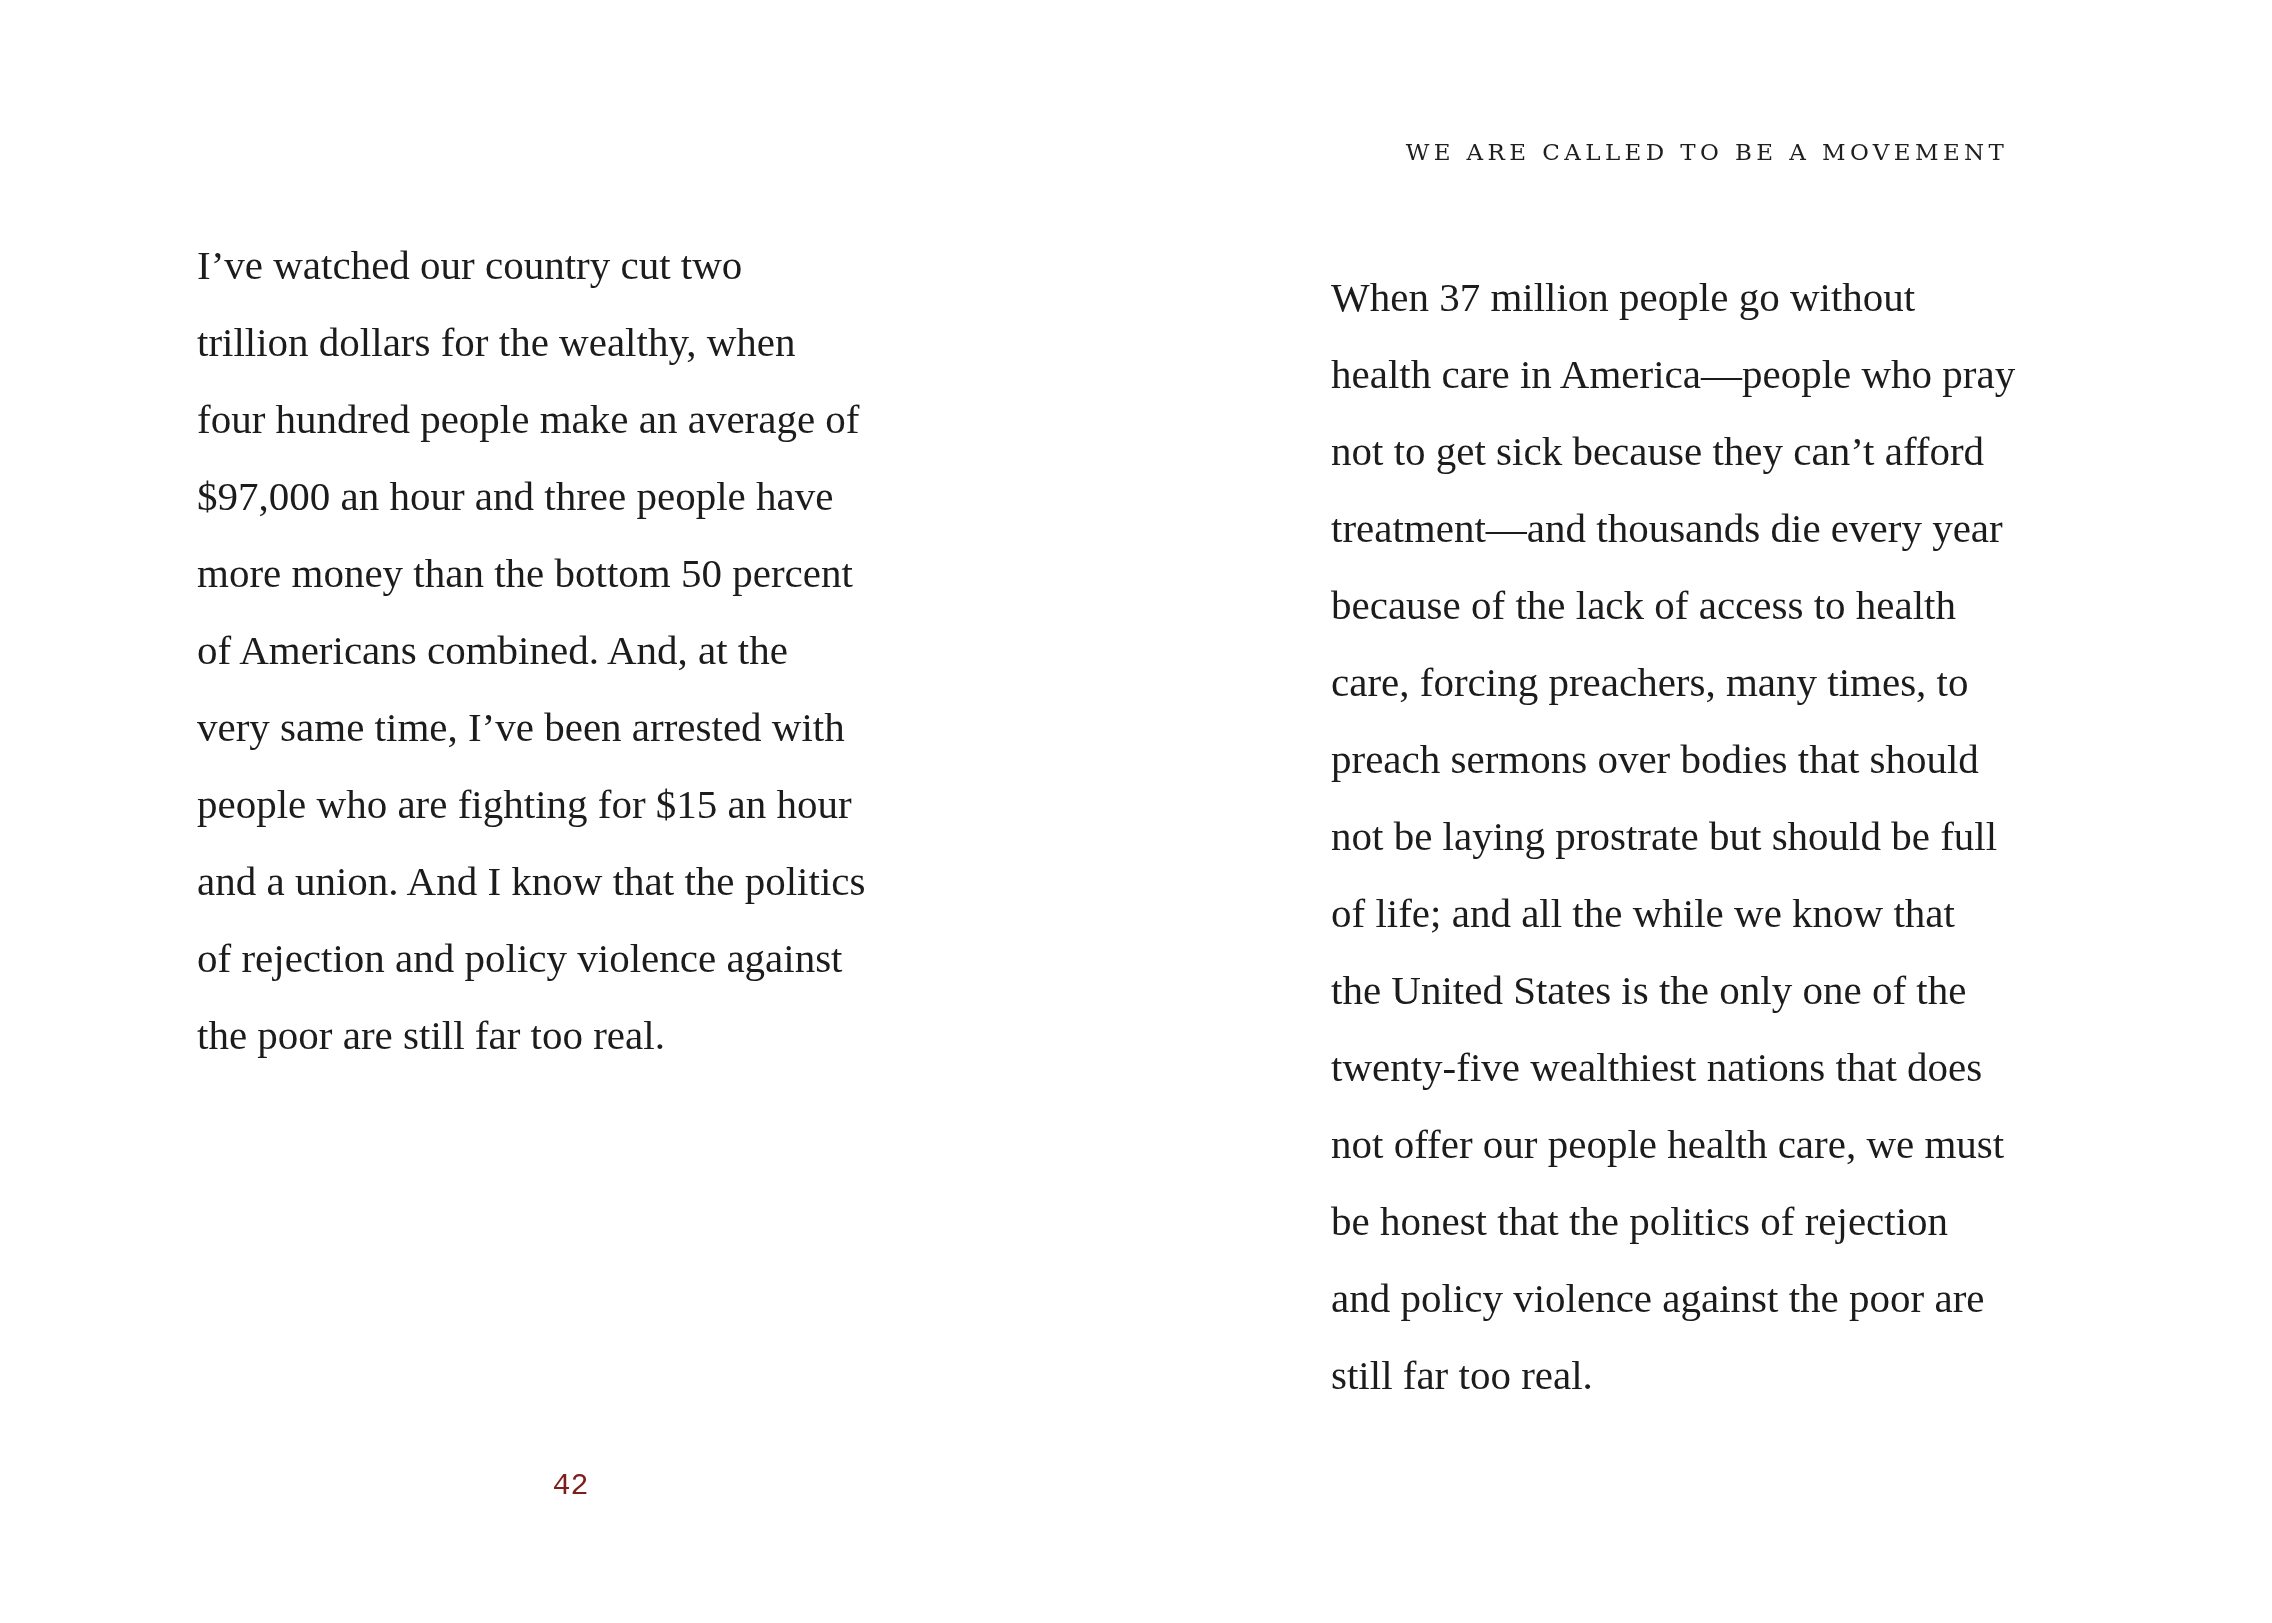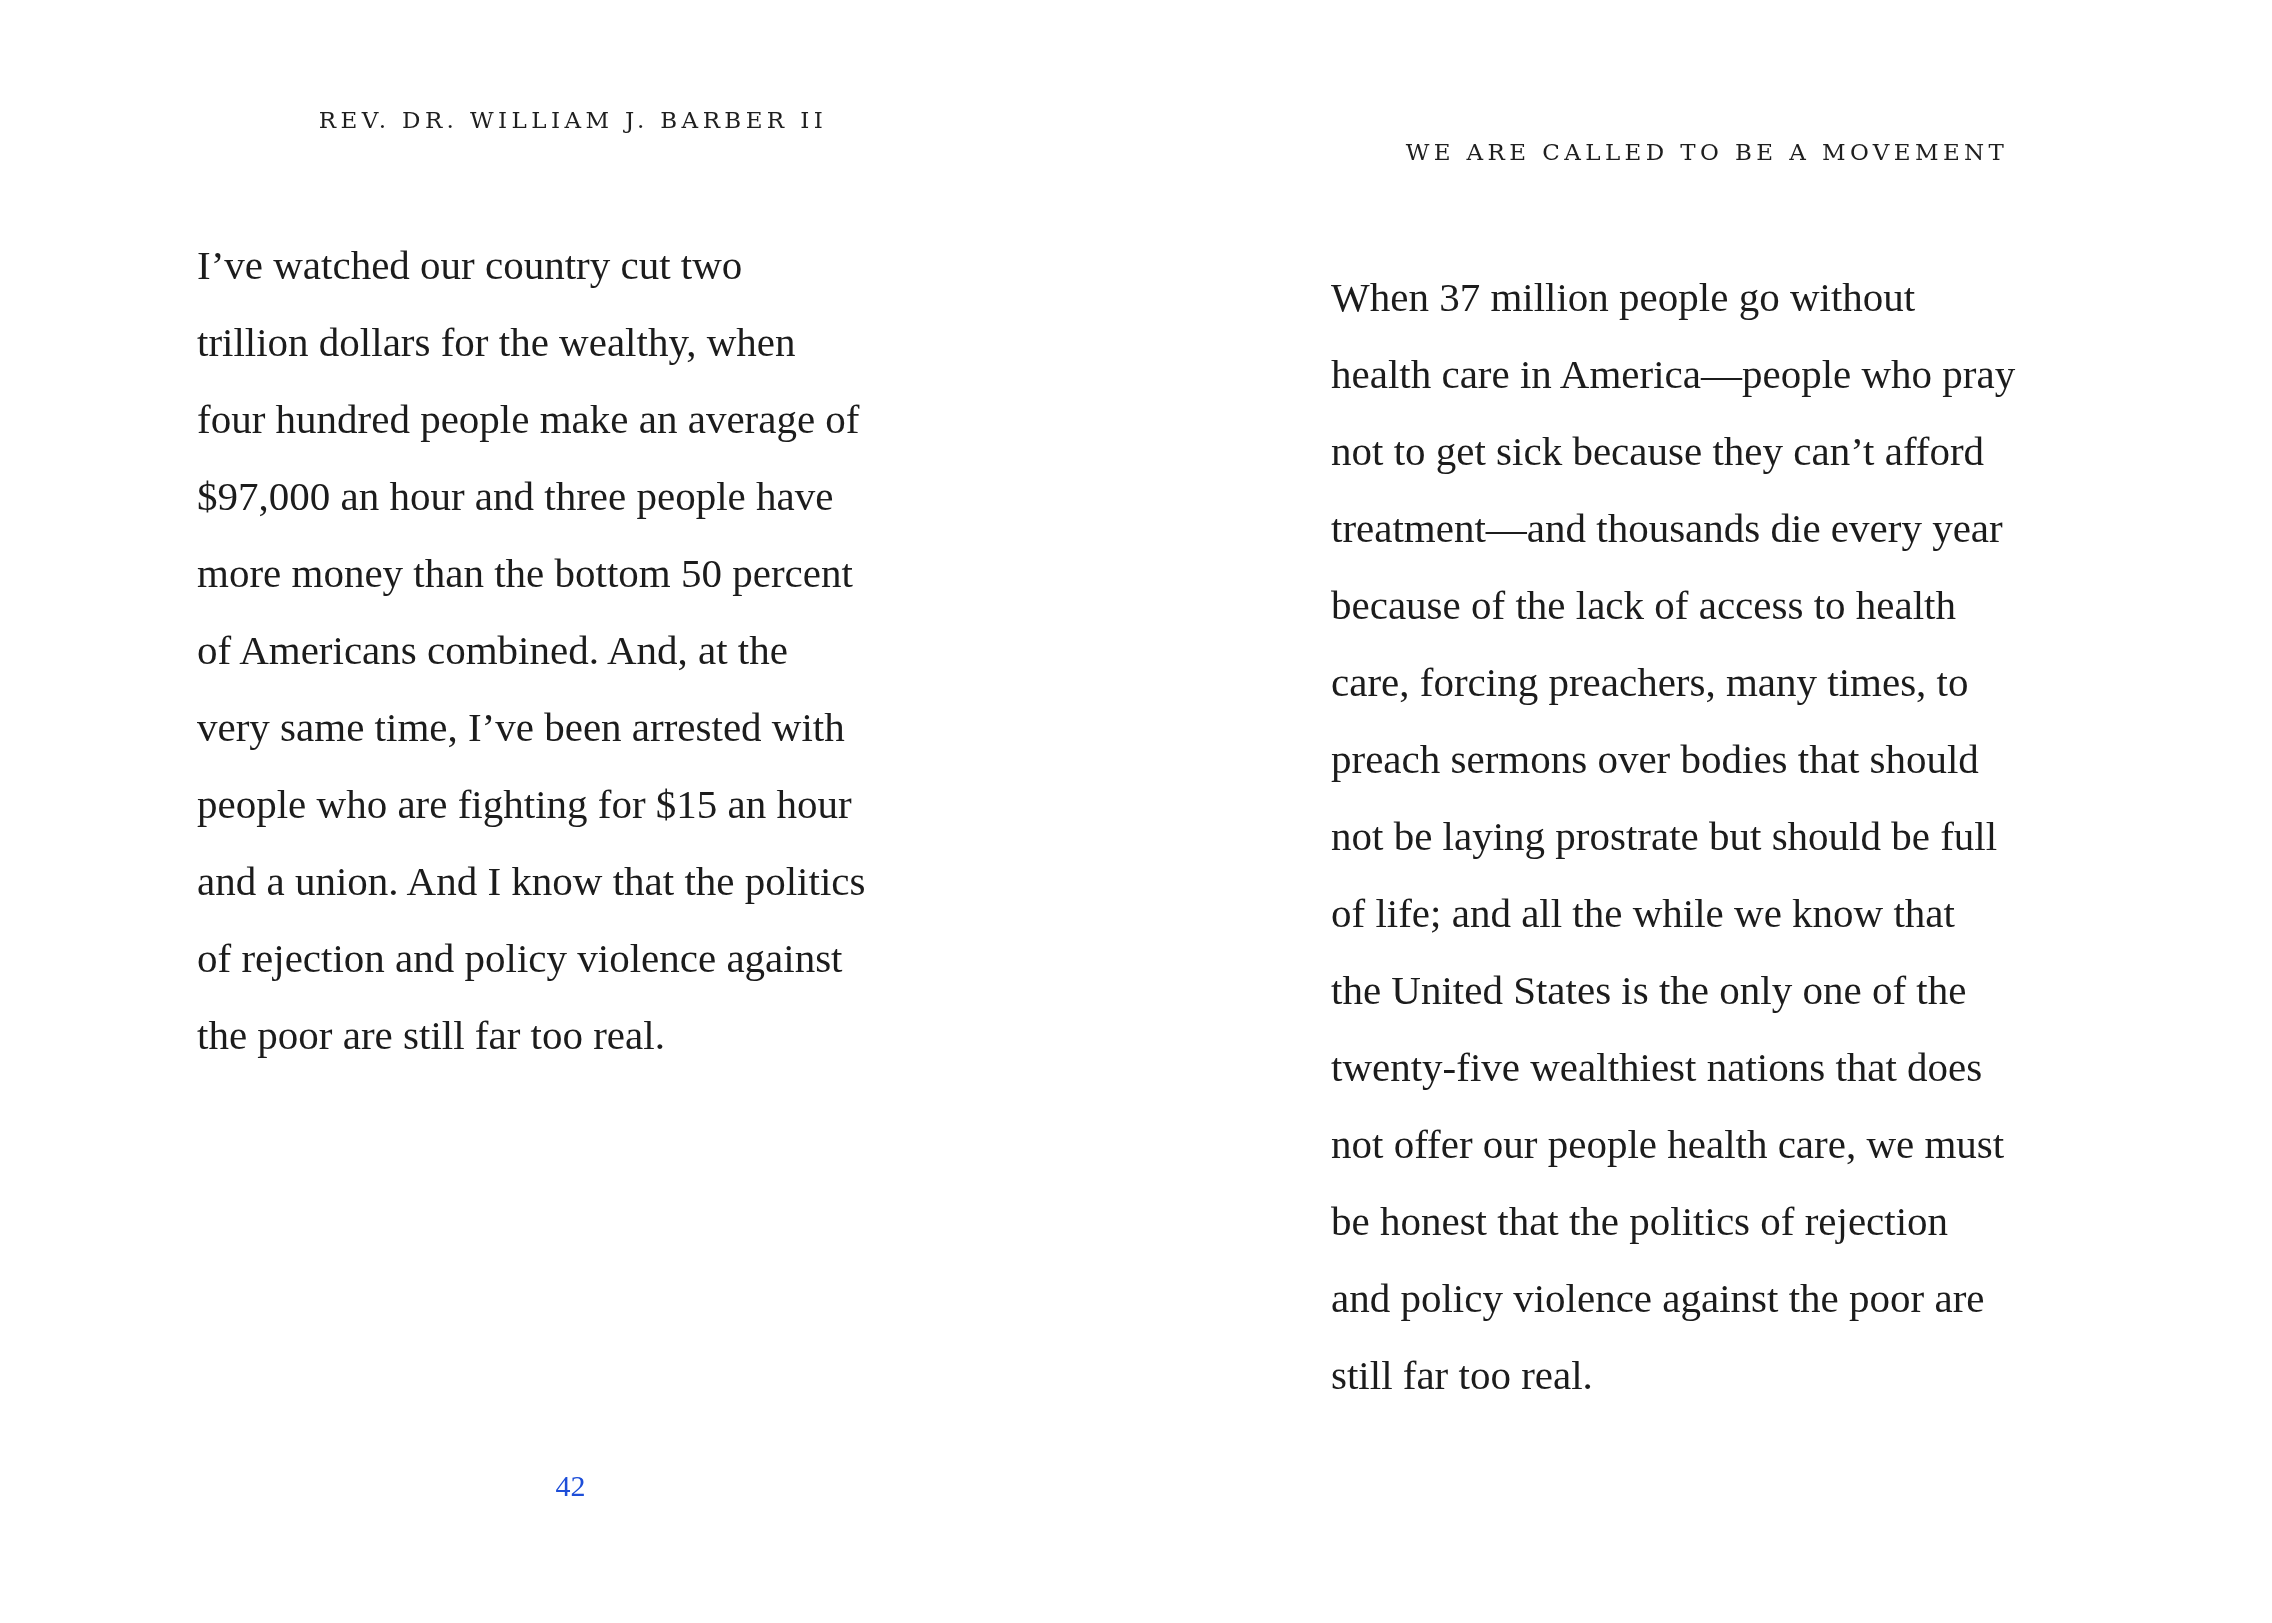--- a/index.html
+++ b/index.html
@@ -55,34 +55,33 @@
   .para + .para {
     margin-top: 58px;          
   }
 
   .folio {
     position: absolute;
     top: 1471px;
     left: 0;
     width: 747px;
     text-align: center;
-    font-family: Liberation Serif, serif;
+    font-family: Liberation Mono, monospace;
     font-size: 30px;
     line-height: 30px;
-    color: #1d4ed8;
+    color: #7f1d1d;
   }
   .page--right .folio { width: 753px; }
 </style>
 </head>
 <body>
 
 <main>
 
   <section class="page page--left">
-    <header class="running-head">REV. DR. WILLIAM J. BARBER II</header>
     <div class="page-body">
       <p class="para">I’ve watched our country cut two
 trillion dollars for the wealthy, when
 four hundred people make an average of
 $97,000 an hour and three people have
 more money than the bottom 50 percent
 of Americans combined. And, at the
 very same time, I’ve been arrested with
 people who are fighting for $15 an hour
 and a union. And I know that the politics

